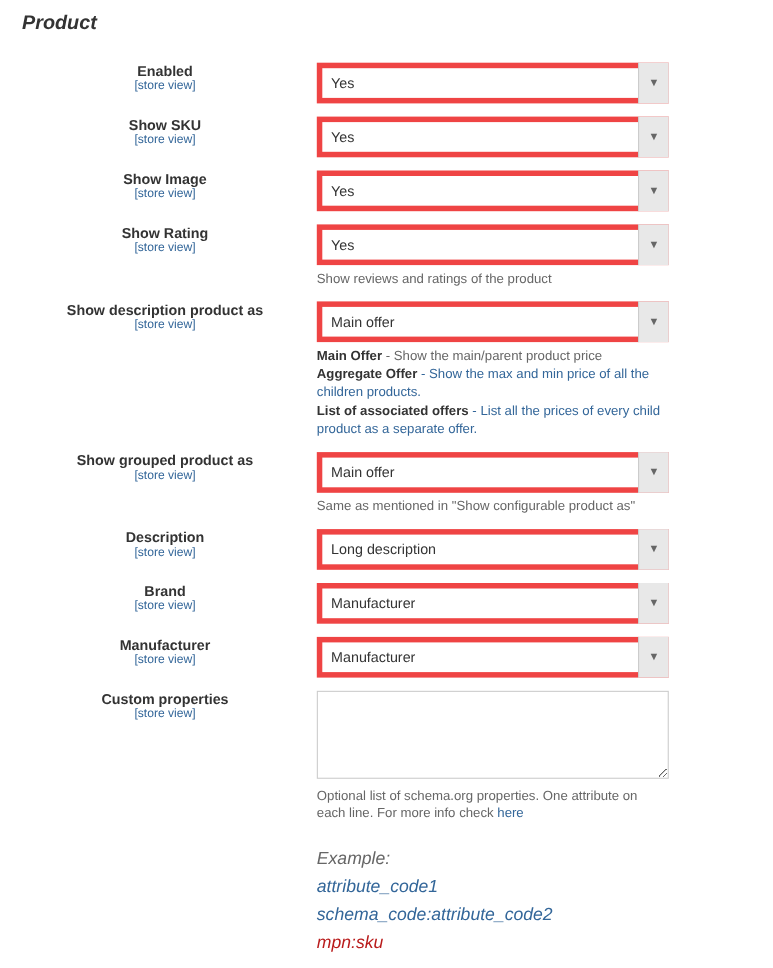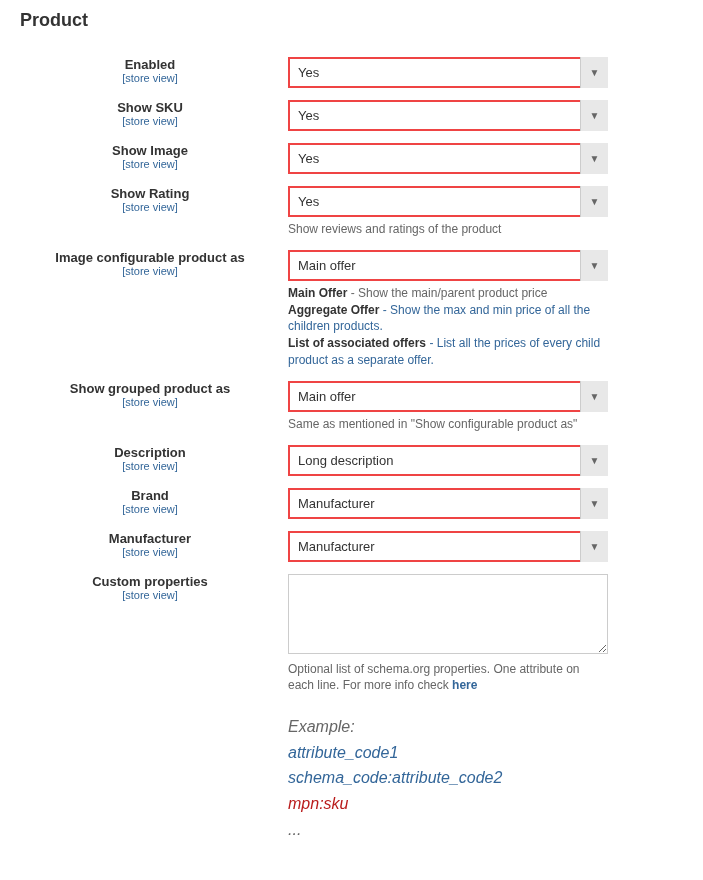--- a/index.html
+++ b/index.html
@@ -8,20 +8,21 @@
       font-size: 13px;
       color: #333;
       background: #fff;
       padding: 10px 20px;
     }
     h1.page-title {
       font-size: 18px;
       font-weight: bold;
       color: #333;
       margin-bottom: 20px;
+      font-style: italic;
     }
     .form-table {
       width: 100%;
       border-collapse: collapse;
     }
     .form-table tr {
       vertical-align: top;
     }
     .form-table td {
       padding: 6px 8px;
@@ -46,21 +47,21 @@
       padding-top: 6px;
     }
     .select-wrapper {
       position: relative;
       display: inline-block;
       width: 320px;
     }
     .select-wrapper select {
       width: 100%;
       padding: 6px 28px 6px 8px;
-      border: 2px solid #ef4444;
+      border: 5px solid #ef4444;
       background: #fff;
       font-size: 13px;
       color: #333;
       appearance: none;
       -webkit-appearance: none;
       cursor: pointer;
     }
     .select-arrow {
       position: absolute;
       right: 0;
@@ -83,21 +84,20 @@
       max-width: 320px;
       line-height: 1.4;
     }
     .hint-text b {
       font-weight: bold;
       color: #333;
     }
     .hint-text a, .hint-link {
       color: #336699;
       text-decoration: none;
-      font-weight: bold;
     }
     .hint-text span.blue {
       color: #336699;
     }
     textarea.custom-props {
       width: 320px;
       height: 80px;
       border: 1px solid #ccc;
       padding: 6px;
       font-size: 13px;
@@ -187,21 +187,21 @@
           </select>
           <div class="select-arrow">▼</div>
         </div>
         <div class="hint-text">Show reviews and ratings of the product</div>
       </td>
     </tr>
 
 
     <tr>
       <td class="label-cell">
-        <span class="label-main">Image configurable product as</span>
+        <span class="label-main">Show description product as</span>
         <span class="label-sub">[store view]</span>
       </td>
       <td class="input-cell">
         <div class="select-wrapper">
           <select>
             <option>Main offer</option>
             <option>Aggregate Offer</option>
             <option>List of associated offers</option>
           </select>
           <div class="select-arrow">▼</div>

